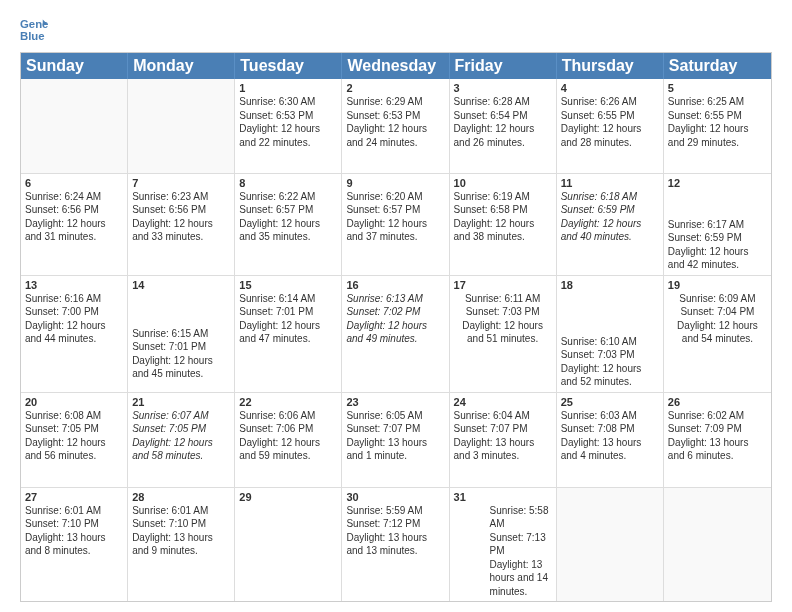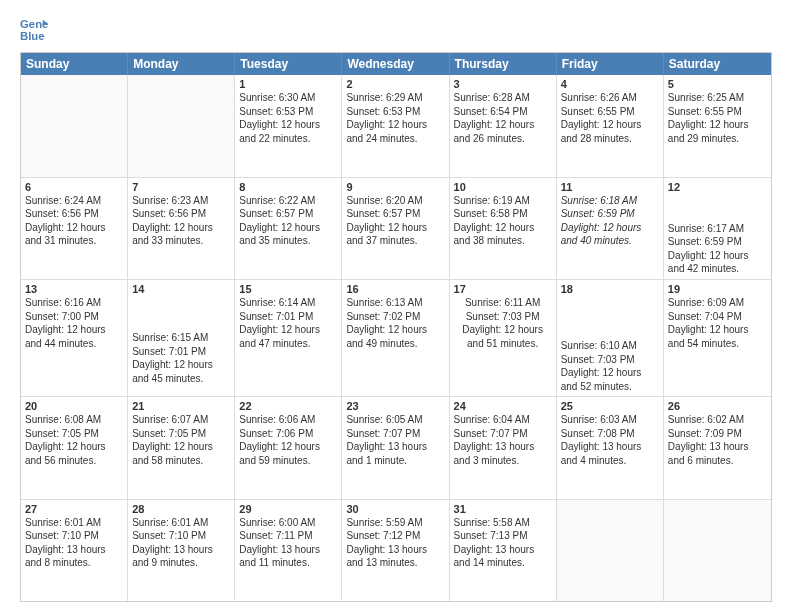--- a/index.html
+++ b/index.html
@@ -52,21 +52,21 @@
       flex-direction: column;
       border: 1px solid #ccc;
     }
     .cal-header {
       display: grid;
       grid-template-columns: repeat(7, 1fr);
       background: #4a7fb5;
     }
     .cal-header-cell {
       color: #fff;
-      font-size: 12px;
+      font-size: 16px;
       font-weight: bold;
       text-align: left;
       padding: 4px 5px;
       border-right: 1px solid #5a8fc5;
     }
     .cal-header-cell:last-child { border-right: none; }
     .cal-body {
       flex: 1;
       display: flex;
       flex-direction: column;
@@ -123,22 +123,22 @@
       <div class="subtitle"></div>
     </div>
   </div>
 
   <div class="calendar">
     <div class="cal-header" id="cal-header">
         <div class="cal-header-cell">Sunday</div>
         <div class="cal-header-cell">Monday</div>
         <div class="cal-header-cell">Tuesday</div>
         <div class="cal-header-cell">Wednesday</div>
+        <div class="cal-header-cell">Friday</div>
         <div class="cal-header-cell">Thursday</div>
-        <div class="cal-header-cell">Friday</div>
         <div class="cal-header-cell">Saturday</div>
       </div>
     <div class="cal-body" id="cal-body">
         <div class="cal-row">
           <div class="cal-cell empty"></div>
           <div class="cal-cell empty"></div>
           <div class="cal-cell">
             <span class="day-num">1</span>
             <div class="cell-text" style="white-space: pre-line;">Sunrise: 6:30 AM
 Sunset: 6:53 PM
@@ -227,53 +227,53 @@
 Daylight: 12 hours and 45 minutes.</div>
           </div>
           <div class="cal-cell">
             <span class="day-num">15</span>
             <div class="cell-text" style="white-space: pre-line;">Sunrise: 6:14 AM
 Sunset: 7:01 PM
 Daylight: 12 hours and 47 minutes.</div>
           </div>
           <div class="cal-cell">
             <span class="day-num">16</span>
-            <div class="cell-text" style="white-space: pre-line;">Sunrise: 6:13 AM
+            <div class="cell-text" style="white-space: pre-line; font-style: italic;">Sunrise: 6:13 AM
 Sunset: 7:02 PM
 Daylight: 12 hours and 49 minutes.</div>
           </div>
           <div class="cal-cell">
             <span class="day-num">17</span>
             <div class="cell-text" style="white-space: pre-line; text-align: center;">Sunrise: 6:11 AM
 Sunset: 7:03 PM
 Daylight: 12 hours and 51 minutes.</div>
           </div>
           <div class="cal-cell">
             <span class="day-num">18</span>
             <div class="cell-text" style="white-space: pre-line; margin-top: 44px;">Sunrise: 6:10 AM
 Sunset: 7:03 PM
 Daylight: 12 hours and 52 minutes.</div>
           </div>
           <div class="cal-cell">
             <span class="day-num">19</span>
-            <div class="cell-text" style="white-space: pre-line;">Sunrise: 6:09 AM
+            <div class="cell-text" style="white-space: pre-line; text-align: center;">Sunrise: 6:09 AM
 Sunset: 7:04 PM
 Daylight: 12 hours and 54 minutes.</div>
           </div>
         </div>
         <div class="cal-row">
           <div class="cal-cell">
             <span class="day-num">20</span>
             <div class="cell-text" style="white-space: pre-line;">Sunrise: 6:08 AM
 Sunset: 7:05 PM
 Daylight: 12 hours and 56 minutes.</div>
           </div>
           <div class="cal-cell">
             <span class="day-num">21</span>
-            <div class="cell-text" style="white-space: pre-line;">Sunrise: 6:07 AM
+            <div class="cell-text" style="white-space: pre-line; font-style: italic;">Sunrise: 6:07 AM
 Sunset: 7:05 PM
 Daylight: 12 hours and 58 minutes.</div>
           </div>
           <div class="cal-cell">
             <span class="day-num">22</span>
             <div class="cell-text" style="white-space: pre-line;">Sunrise: 6:06 AM
 Sunset: 7:06 PM
 Daylight: 12 hours and 59 minutes.</div>
           </div>
           <div class="cal-cell">
@@ -309,33 +309,30 @@
 Daylight: 13 hours and 8 minutes.</div>
           </div>
           <div class="cal-cell">
             <span class="day-num">28</span>
             <div class="cell-text" style="white-space: pre-line;">Sunrise: 6:01 AM
 Sunset: 7:10 PM
 Daylight: 13 hours and 9 minutes.</div>
           </div>
           <div class="cal-cell">
             <span class="day-num">29</span>
-            <div class="cell-text" style="white-space: pre-line;">Sunrise: 6:00 AM
-Sunset: 7:11 PM
-Daylight: 13 hours and 11 minutes.</div>
           </div>
           <div class="cal-cell">
             <span class="day-num">30</span>
             <div class="cell-text" style="white-space: pre-line;">Sunrise: 5:59 AM
 Sunset: 7:12 PM
 Daylight: 13 hours and 13 minutes.</div>
           </div>
           <div class="cal-cell">
             <span class="day-num">31</span>
-            <div class="cell-text" style="white-space: pre-line;">Sunrise: 5:58 AM
+            <div class="cell-text" style="white-space: pre-line; margin-left: 36px;">Sunrise: 5:58 AM
 Sunset: 7:13 PM
 Daylight: 13 hours and 14 minutes.</div>
           </div>
           <div class="cal-cell empty"></div>
           <div class="cal-cell empty"></div>
         </div>
       </div>
   </div>
 </div>
 

